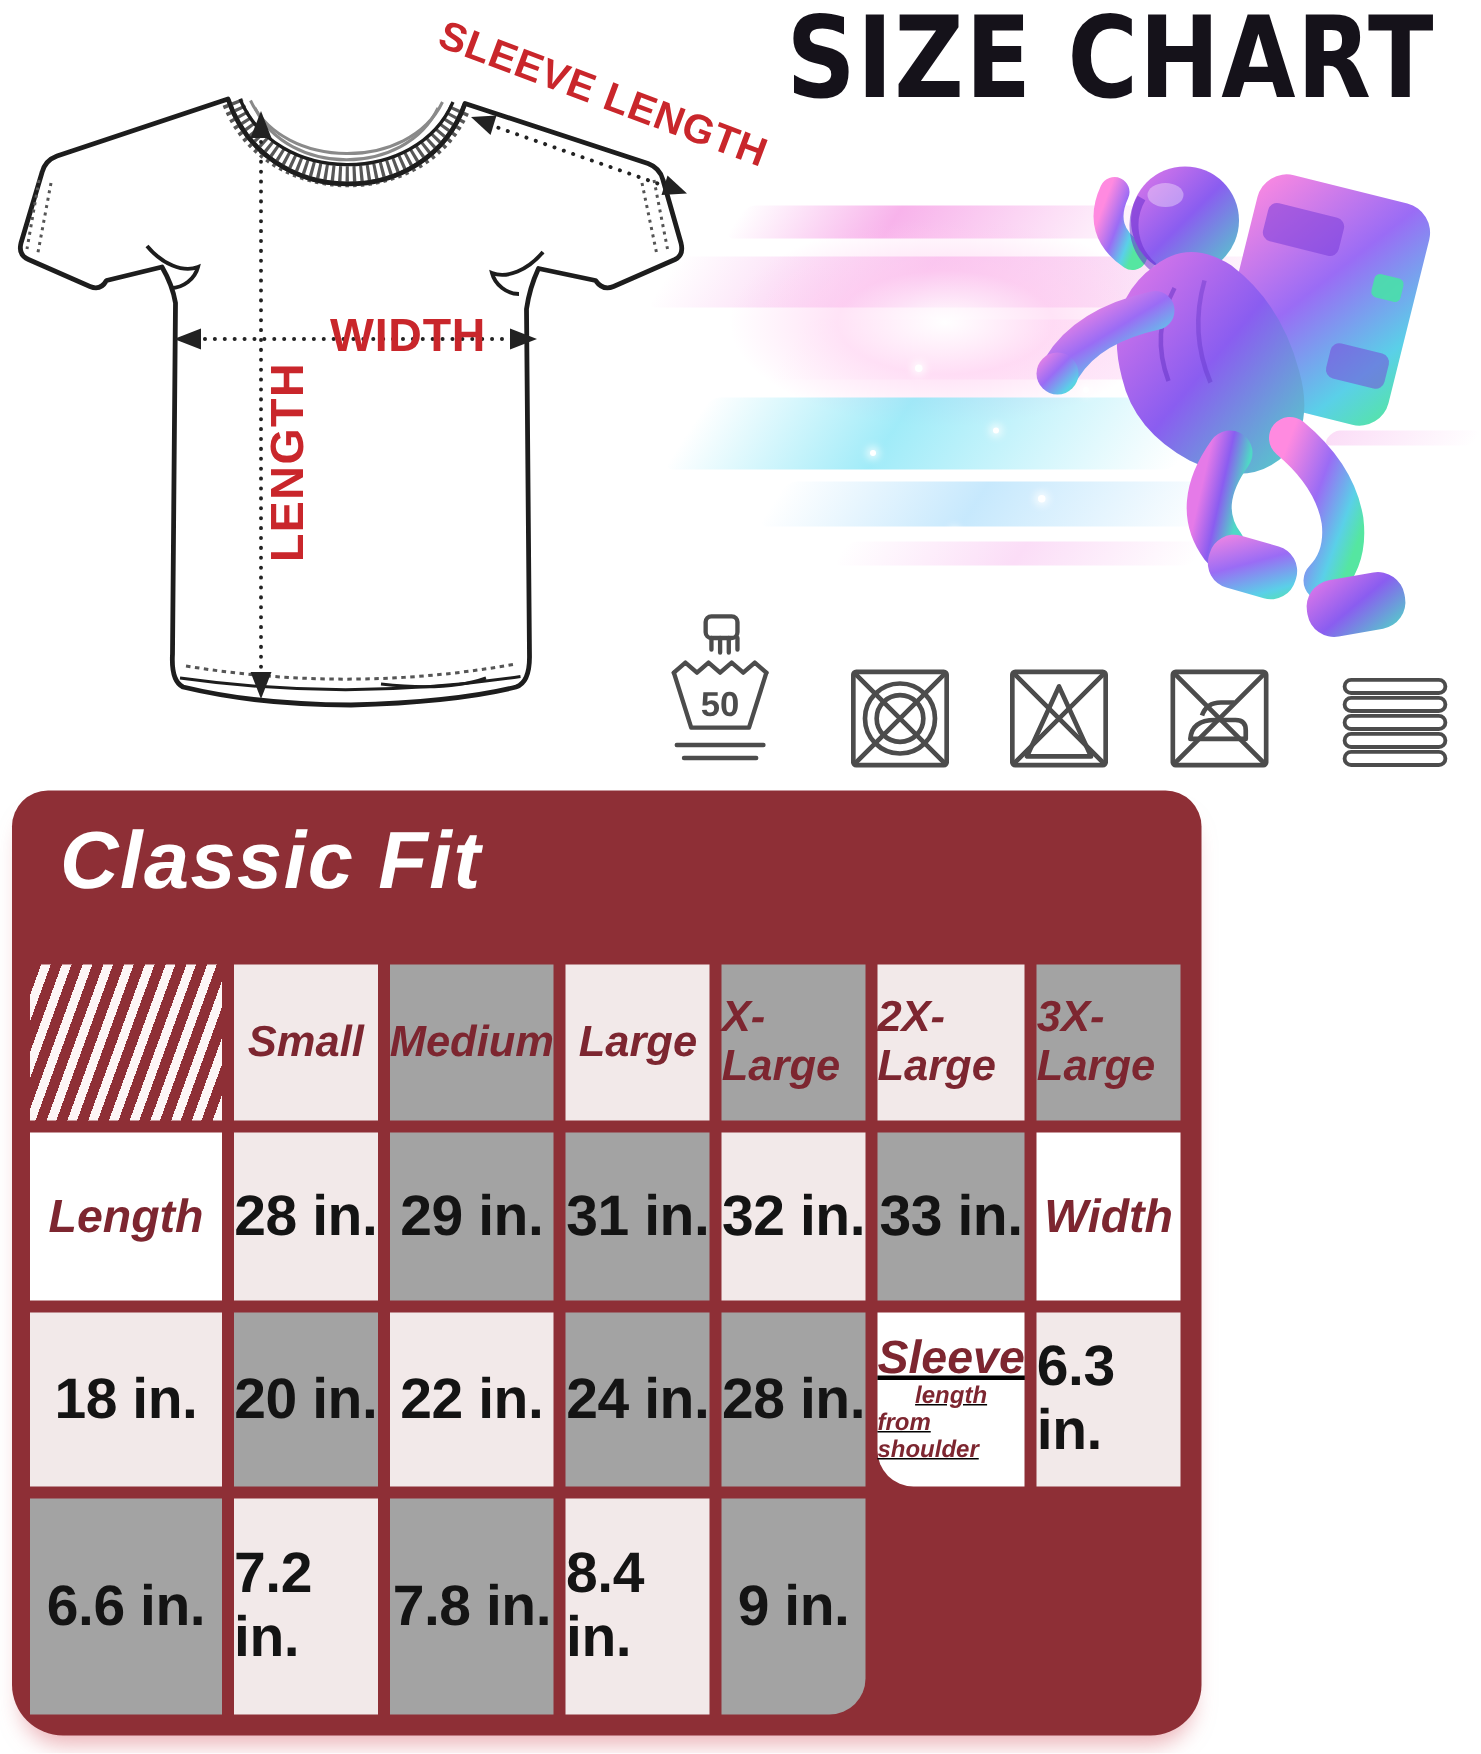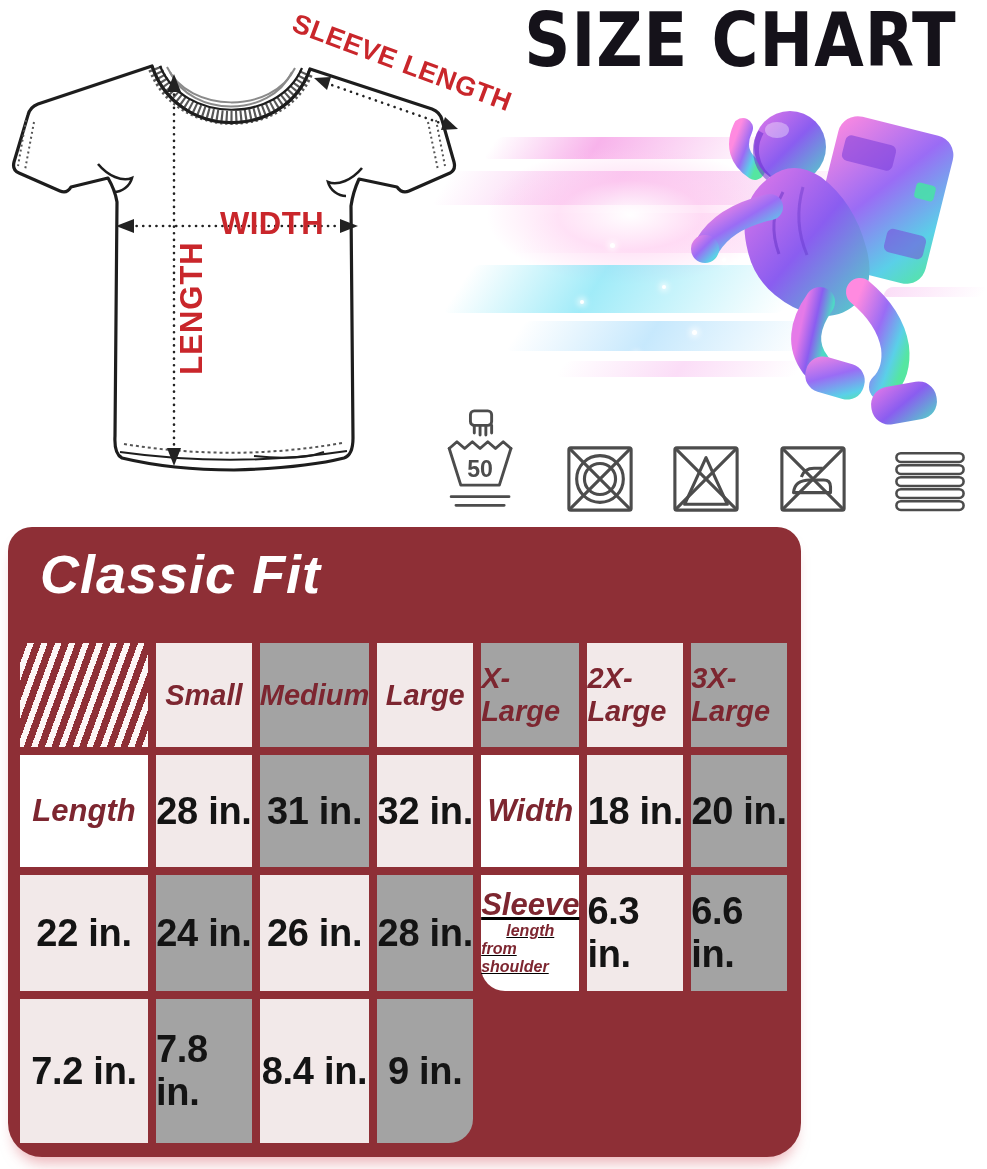--- a/index.html
+++ b/index.html
@@ -216,29 +216,30 @@
       <div class="cell corner"></div>
       <div class="cell c-pink col-h">Small</div>
       <div class="cell c-white col-h">Medium</div>
       <div class="cell c-pink col-h">Large</div>
       <div class="cell c-white col-h">X-Large</div>
       <div class="cell c-pink col-h">2X-Large</div>
       <div class="cell c-white col-h">3X-Large</div>
 
       <div class="cell c-label row-label">Length</div>
       <div class="cell c-pink val">28 in.</div>
+      <div class="cell c-white val">29 in.</div>
       <div class="cell c-white val">31 in.</div>
       <div class="cell c-pink val">32 in.</div>
+      <div class="cell c-white val">33 in.</div>
 
       <div class="cell c-label row-label">Width</div>
       <div class="cell c-pink val">18 in.</div>
       <div class="cell c-white val">20 in.</div>
       <div class="cell c-pink val">22 in.</div>
       <div class="cell c-white val">24 in.</div>
-      <div class="cell c-pink val">26 in.</div>
       <div class="cell c-white val">28 in.</div>
 
       <div class="cell c-label bl">
         <span class="row-label">Sleeve</span>
         <span class="row-sub">length</span>
         <span class="row-sub">from shoulder</span>
       </div>
       <div class="cell c-pink val">6.3 in.</div>
       <div class="cell c-white val">6.6 in.</div>
       <div class="cell c-pink val">7.2 in.</div>

